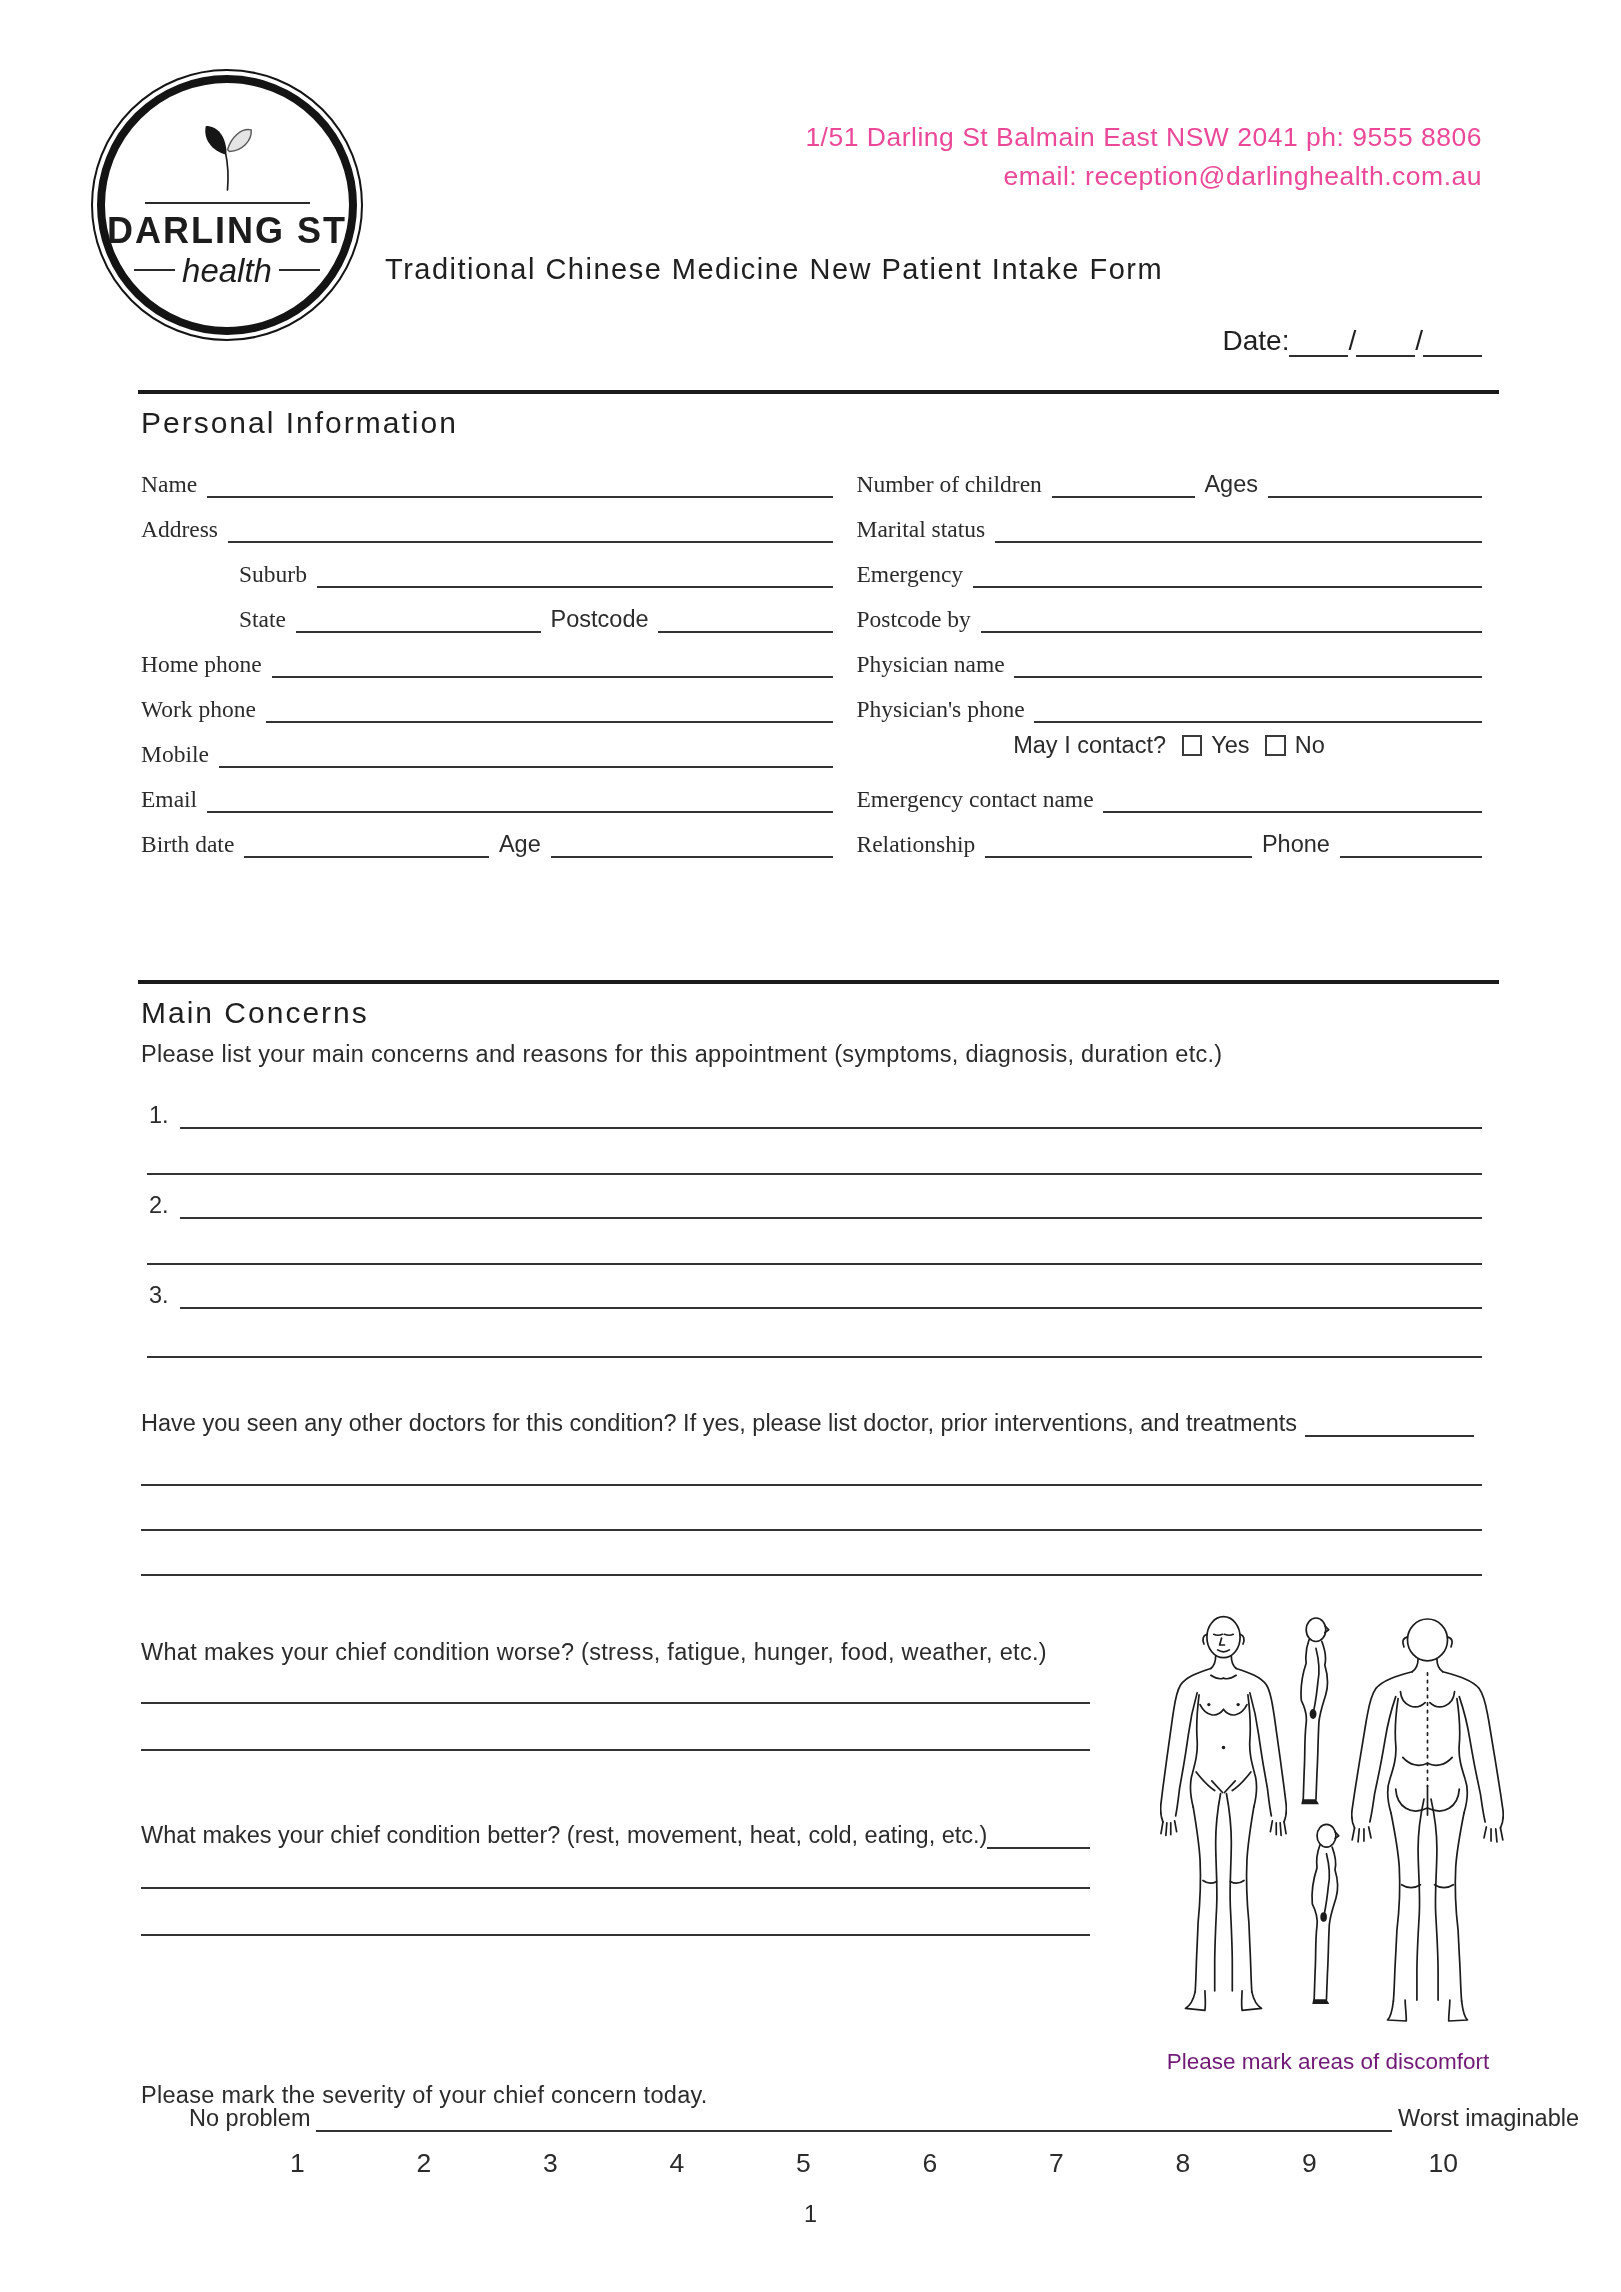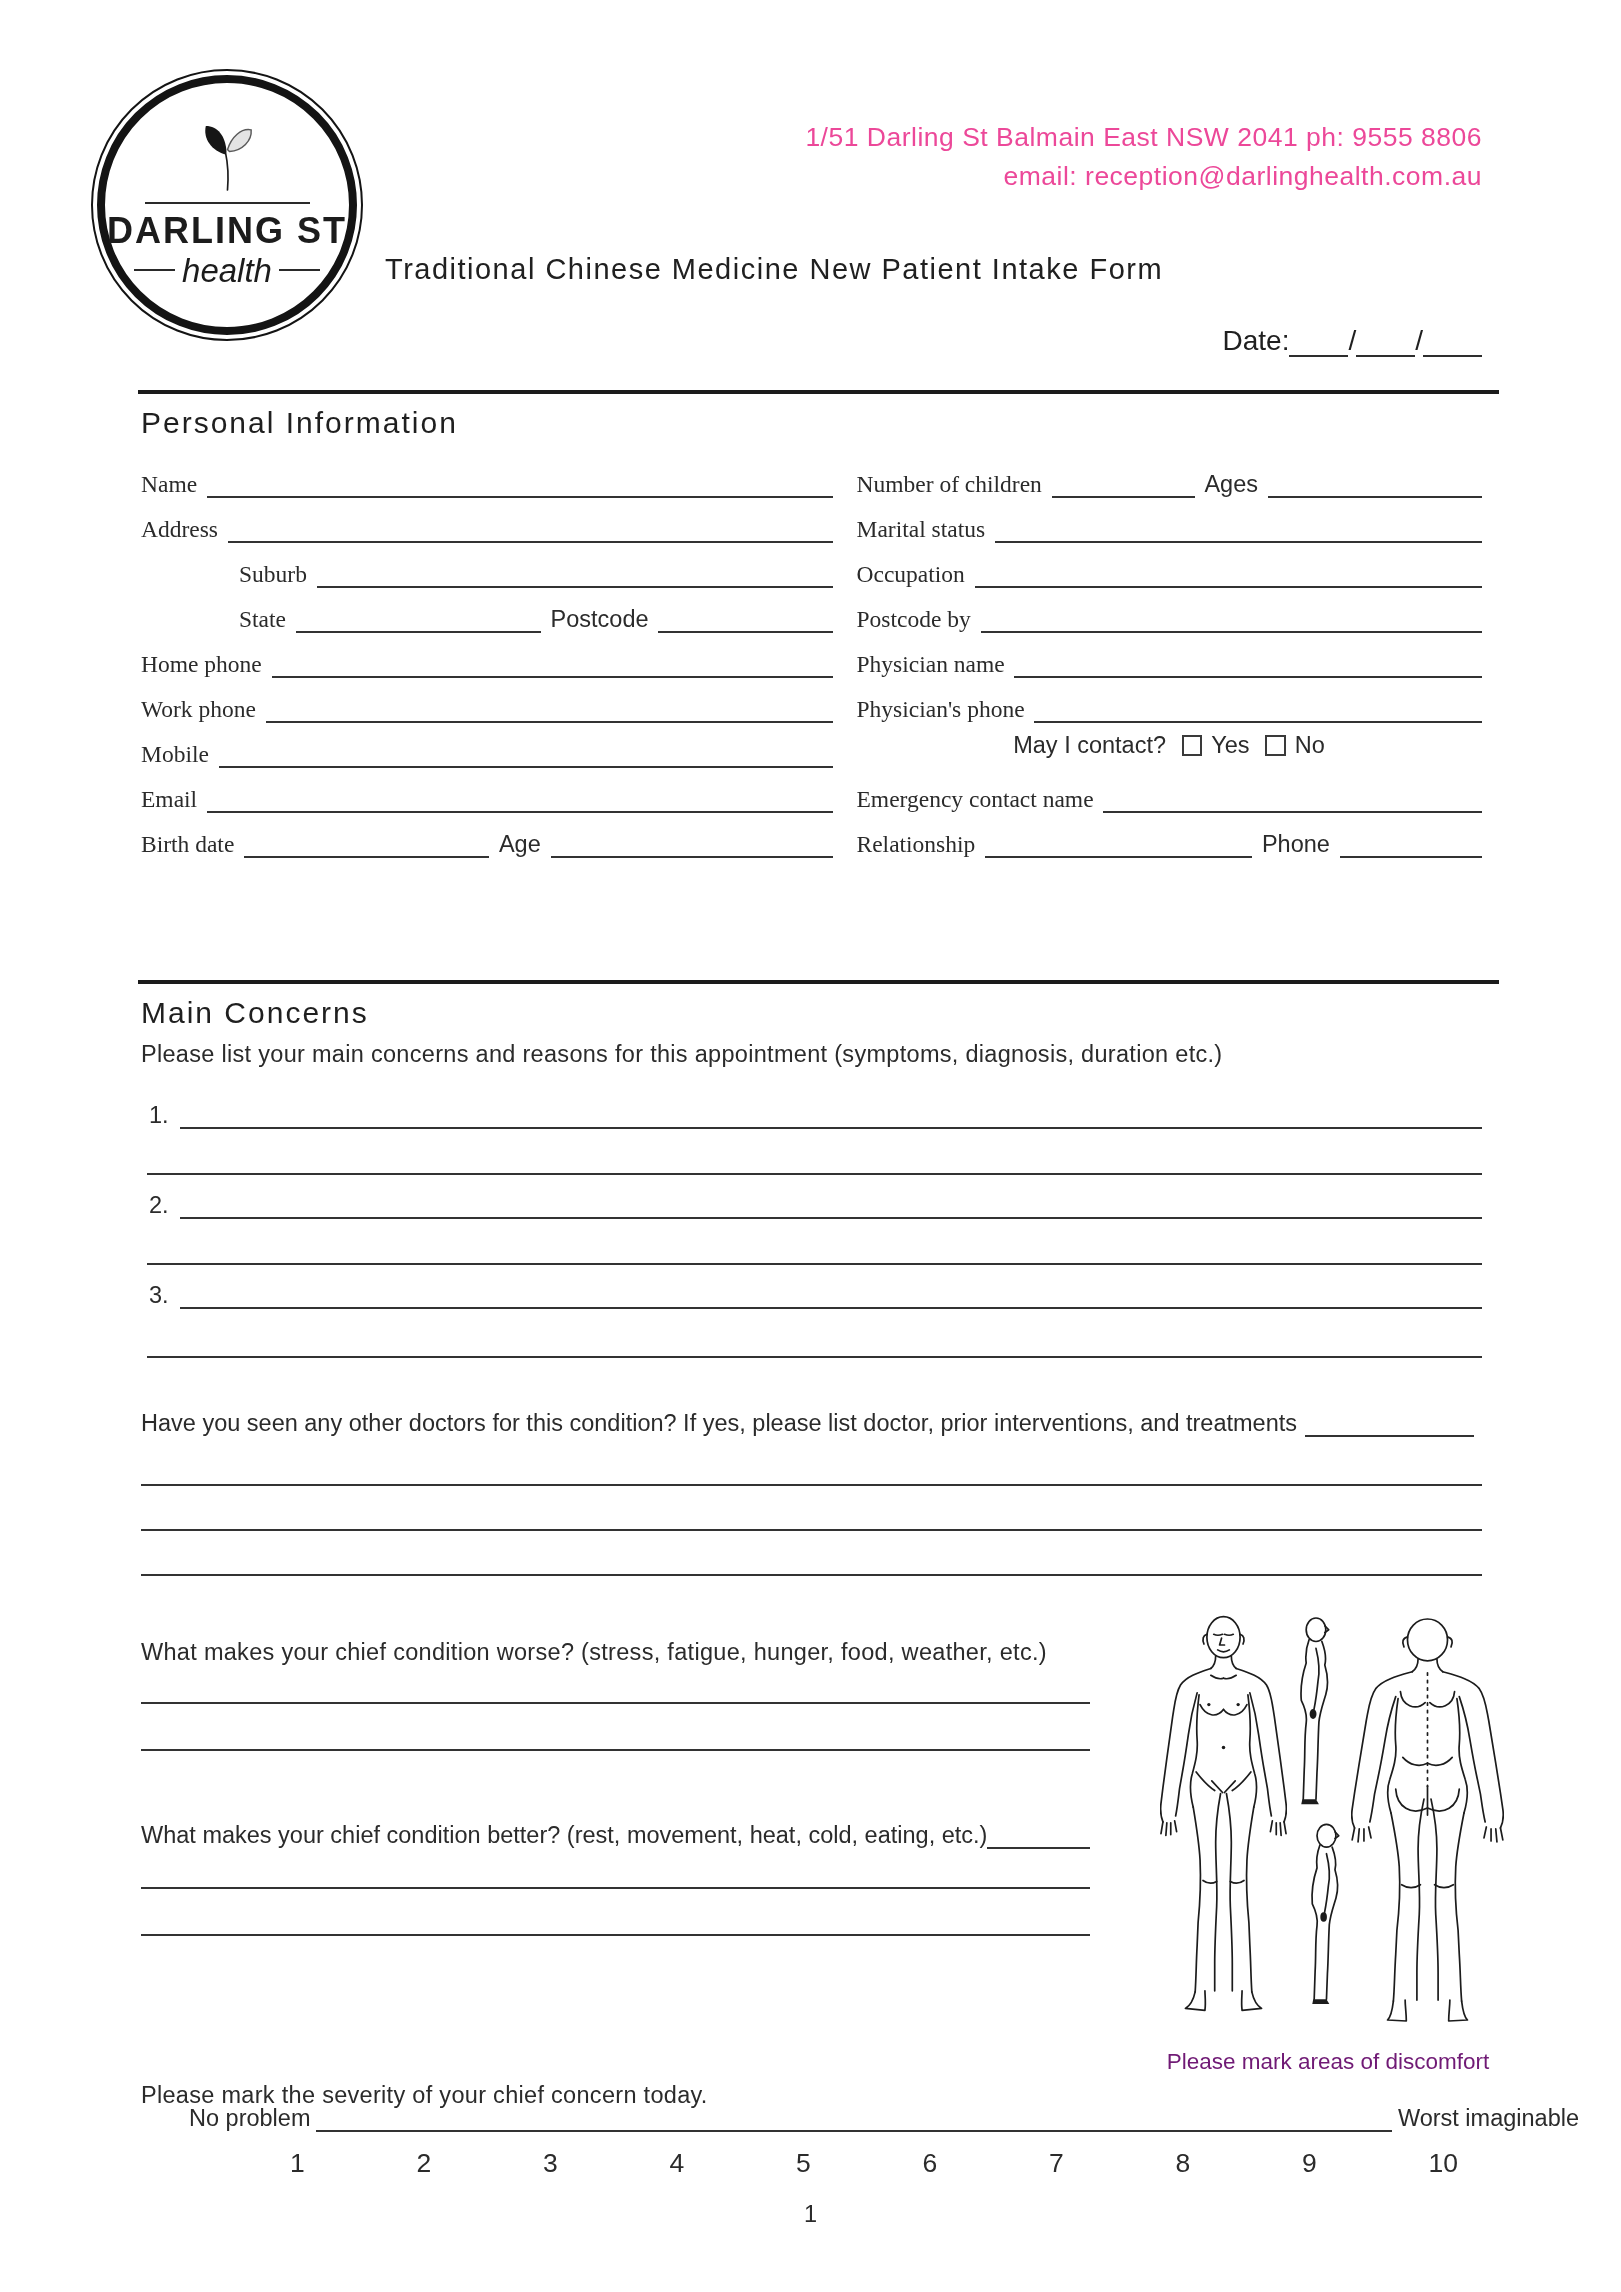--- a/index.html
+++ b/index.html
@@ -161,21 +161,21 @@
         <span class="lbl">Number of children</span>
         <span class="wline wfix146"></span>
         <span class="lbl2">Ages</span>
         <span class="wline"></span>
       </div>
       <div class="row">
         <span class="lbl">Marital status</span>
         <span class="wline"></span>
       </div>
       <div class="row">
-        <span class="lbl">Occupation</span>
+        <span class="lbl">Emergency</span>
         <span class="wline"></span>
       </div>
       <div class="row">
         <span class="lbl">Postcode by</span>
         <span class="wline"></span>
       </div>
       <div class="row">
         <span class="lbl">Physician name</span>
         <span class="wline"></span>
       </div>

